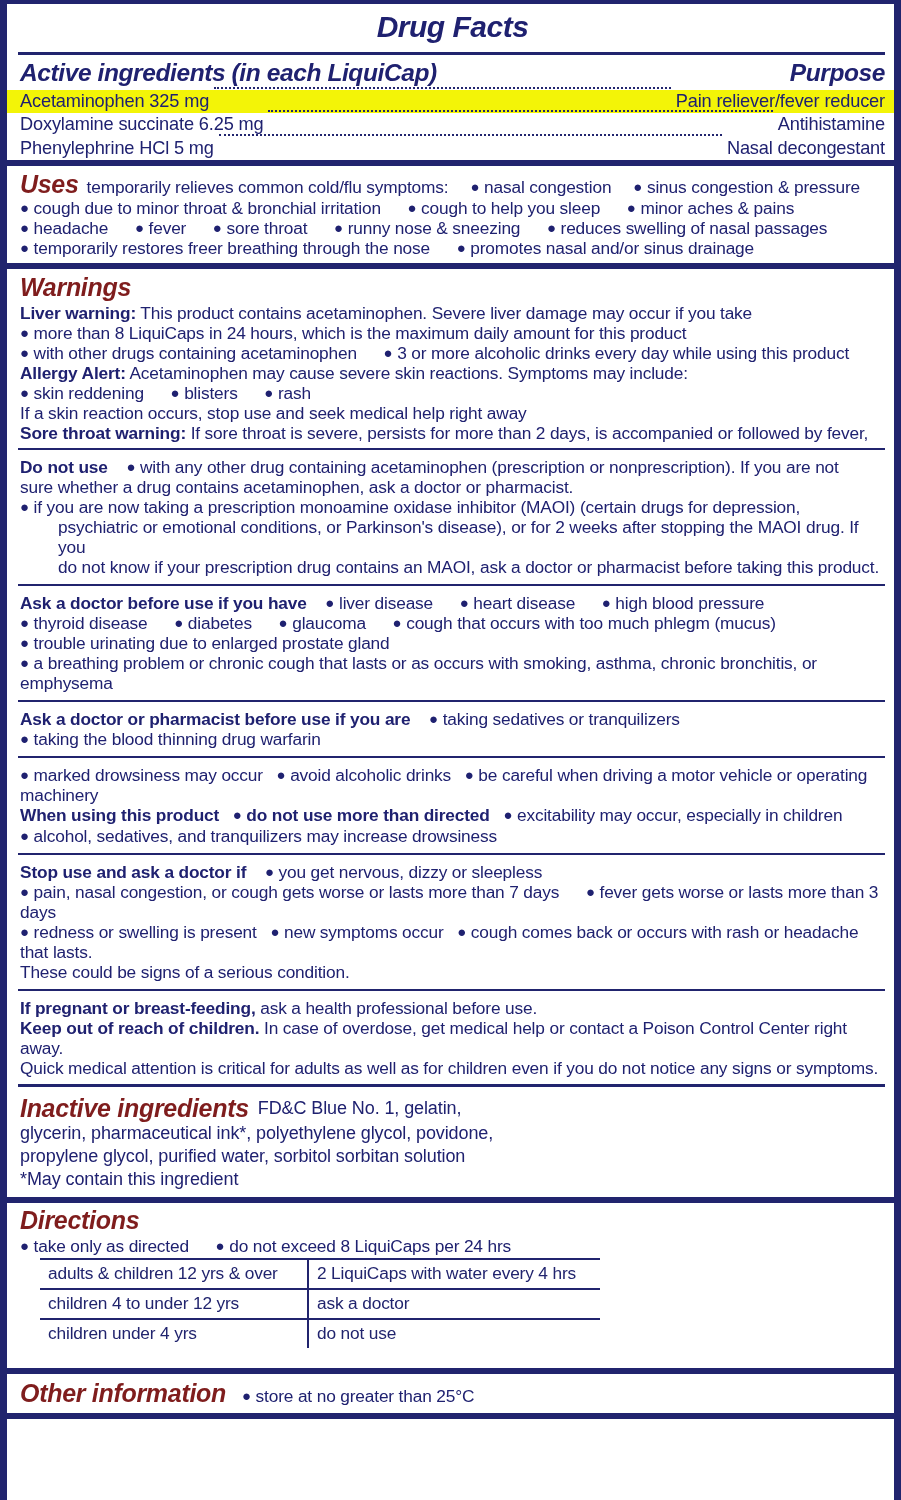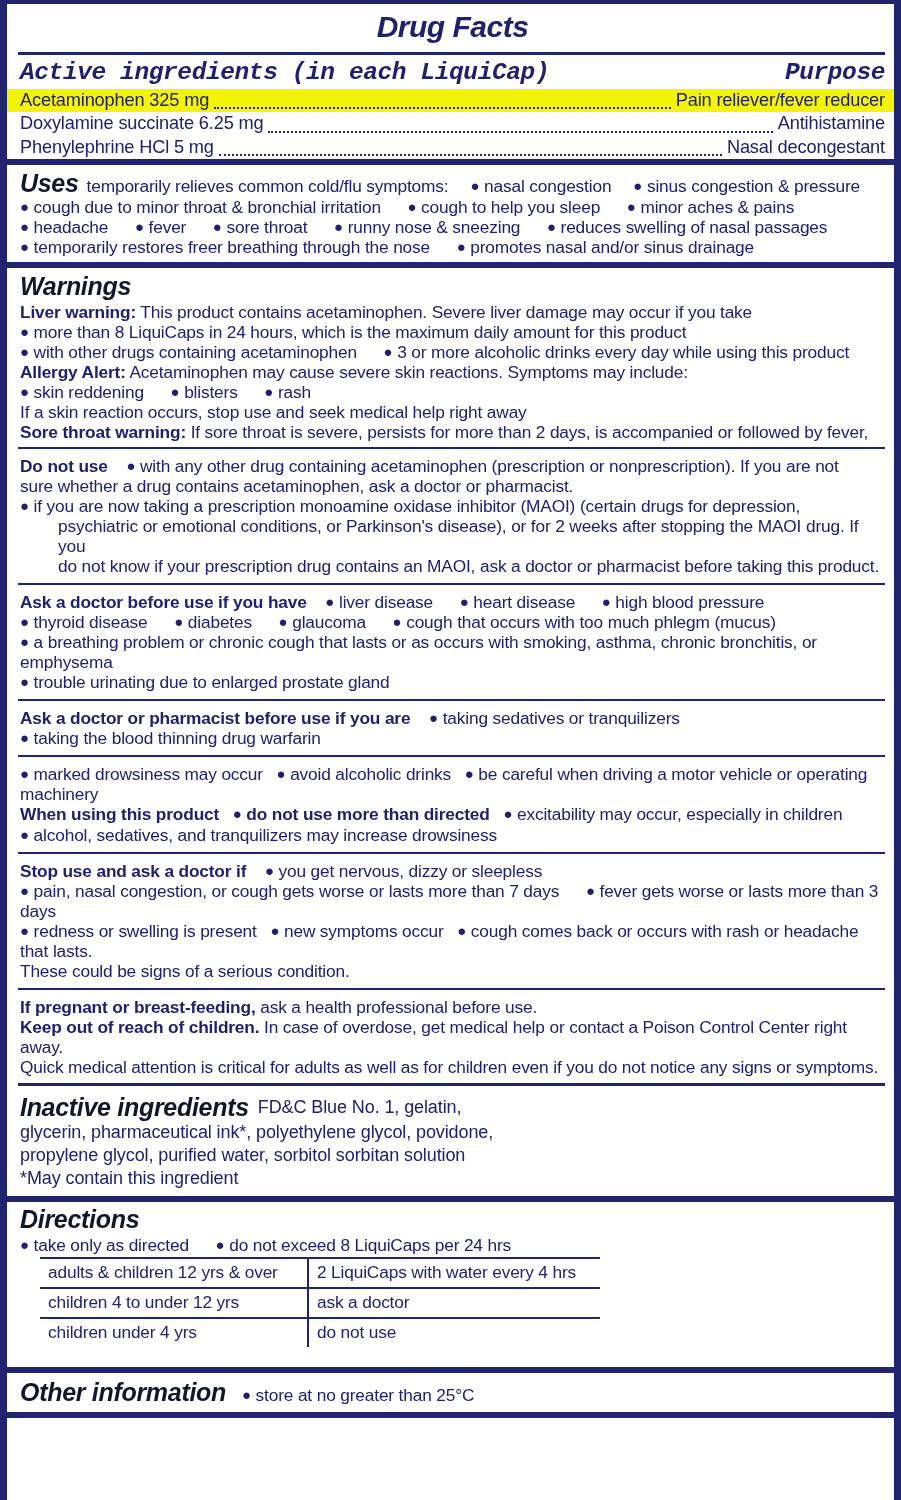--- a/index.html
+++ b/index.html
@@ -39,21 +39,21 @@
     padding: 0 9px 0 11px;
   }
 
   
   .sec-title {
     font-style: italic;
     font-weight: bold;
     font-size: 25px;
     letter-spacing: -0.3px;
     line-height: 1.08;
-    color: #0f172a;
+    color: #7f1d1d;
     white-space: nowrap;
   }
   .b { font-weight: bold; }
 
   
   .rule-thick {
     height: 6px;
     background: #21246e;
     margin: 0 -11px 0 -11px;
     width: 901px;
@@ -84,25 +84,24 @@
   
   .ai-head {
     display: flex;
     justify-content: space-between;
     align-items: baseline;
     font-style: italic;
     font-weight: bold;
     font-size: 24.5px;
     letter-spacing: -0.4px;
     padding: 1px 0 3px 2px;
-    font-family: Liberation Mono, monospace;
   }
   .ai-row {
     display: flex;
-    align-items: flex-end;
+    align-items: flex-start;
     font-size: 18.2px;
     line-height: 1.28;
     letter-spacing: -0.15px;
     padding: 0 0 0 2px;
     white-space: nowrap;
   }
   .ai-row.hl {
     background: #f3f407;
     margin: 0 -9px 0 -11px;
     padding-left: 13px;
@@ -291,24 +290,24 @@
         <span class="gap-l"></span><span class="bul">●</span>&nbsp;<span>heart disease</span>
         <span class="gap-l"></span><span class="bul">●</span>&nbsp;<span>high blood pressure</span>
       </div>
       <div class="line">
         <span class="bul">●</span>&nbsp;<span>thyroid disease</span>
         <span class="gap-l"></span><span class="bul">●</span>&nbsp;<span>diabetes</span>
         <span class="gap-l"></span><span class="bul">●</span>&nbsp;<span>glaucoma</span>
         <span class="gap-l"></span><span class="bul">●</span>&nbsp;<span>cough that occurs with too much phlegm (mucus)</span>
       </div>
       <div class="line">
+        <span class="bul">●</span>&nbsp;<span>trouble urinating due to enlarged prostate gland</span>
+      </div>
+      <div class="line">
         <span class="bul">●</span>&nbsp;<span>a breathing problem or chronic cough that lasts or as occurs with smoking, asthma, chronic bronchitis, or emphysema</span>
-      </div>
-      <div class="line">
-        <span class="bul">●</span>&nbsp;<span>trouble urinating due to enlarged prostate gland</span>
       </div>
     </div>
 
     <div class="rule-thin"></div>
 
     <div class="blk">
       <div class="line">
         <span class="b">Ask a doctor or pharmacist before use if you are</span>
         <span class="gap"></span><span class="bul">●</span>&nbsp;<span>taking sedatives or tranquilizers</span>
       </div>

